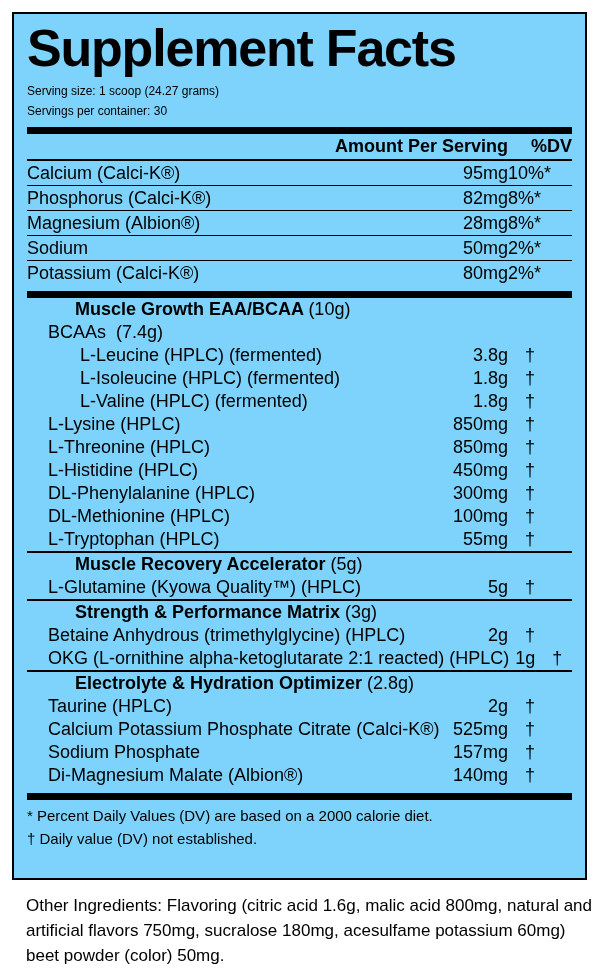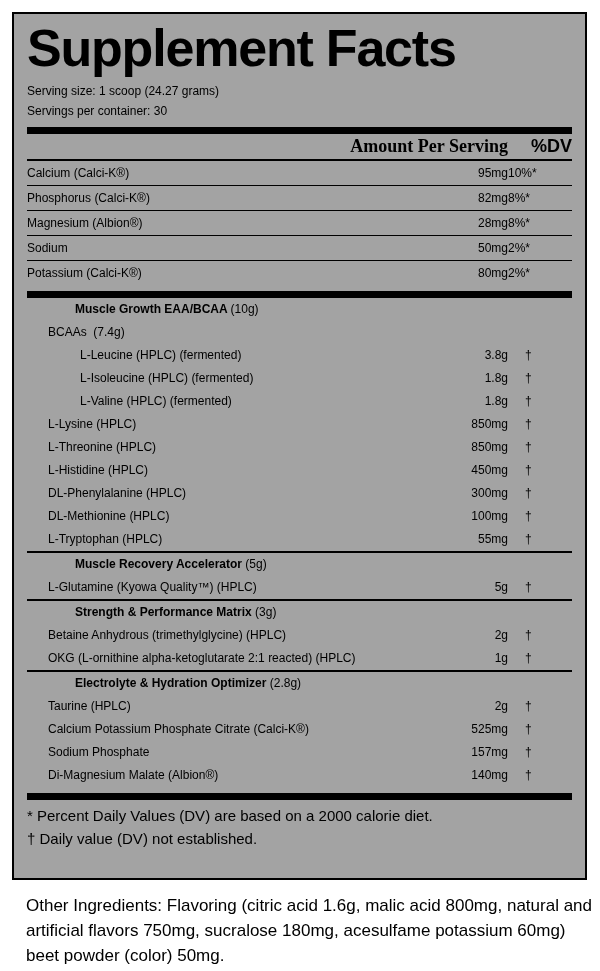--- a/index.html
+++ b/index.html
@@ -26,21 +26,21 @@
 
   
   .panel {
     position: absolute;
     left: 12px;
     top: 12px;
     width: 575px;
     height: 868px;
     box-sizing: border-box;
     border: 2px solid #000;
-    background: #a3a3a3;
+    background: #7dd3fc;
     padding: 0 13px;
   }
 
   
   .sf-title {
     font-size: 52px;
     font-weight: bold;
     letter-spacing: -1.2px;
     line-height: 1.02;
     margin: 8px 0 0 0;
@@ -77,32 +77,31 @@
     display: flex;
     align-items: flex-end;
     justify-content: flex-end;
     font-size: 18px;
     font-weight: bold;
     padding: 2px 0 2px 0;
     white-space: nowrap;
   }
   .colhead .amt-head {
     text-align: right;
-    font-family: Liberation Serif, serif;
   }
   .colhead .dv-head {
     width: 64px;
     text-align: right;
   }
 
   
   .row {
     display: flex;
     align-items: baseline;
-    font-size: 12px;
+    font-size: 18px;
     line-height: 23px;
     white-space: nowrap;
   }
   .row .nm {
     flex: 1 1 auto;
     overflow: visible;
   }
   .row .amt {
     flex: 0 0 auto;
     text-align: right;

